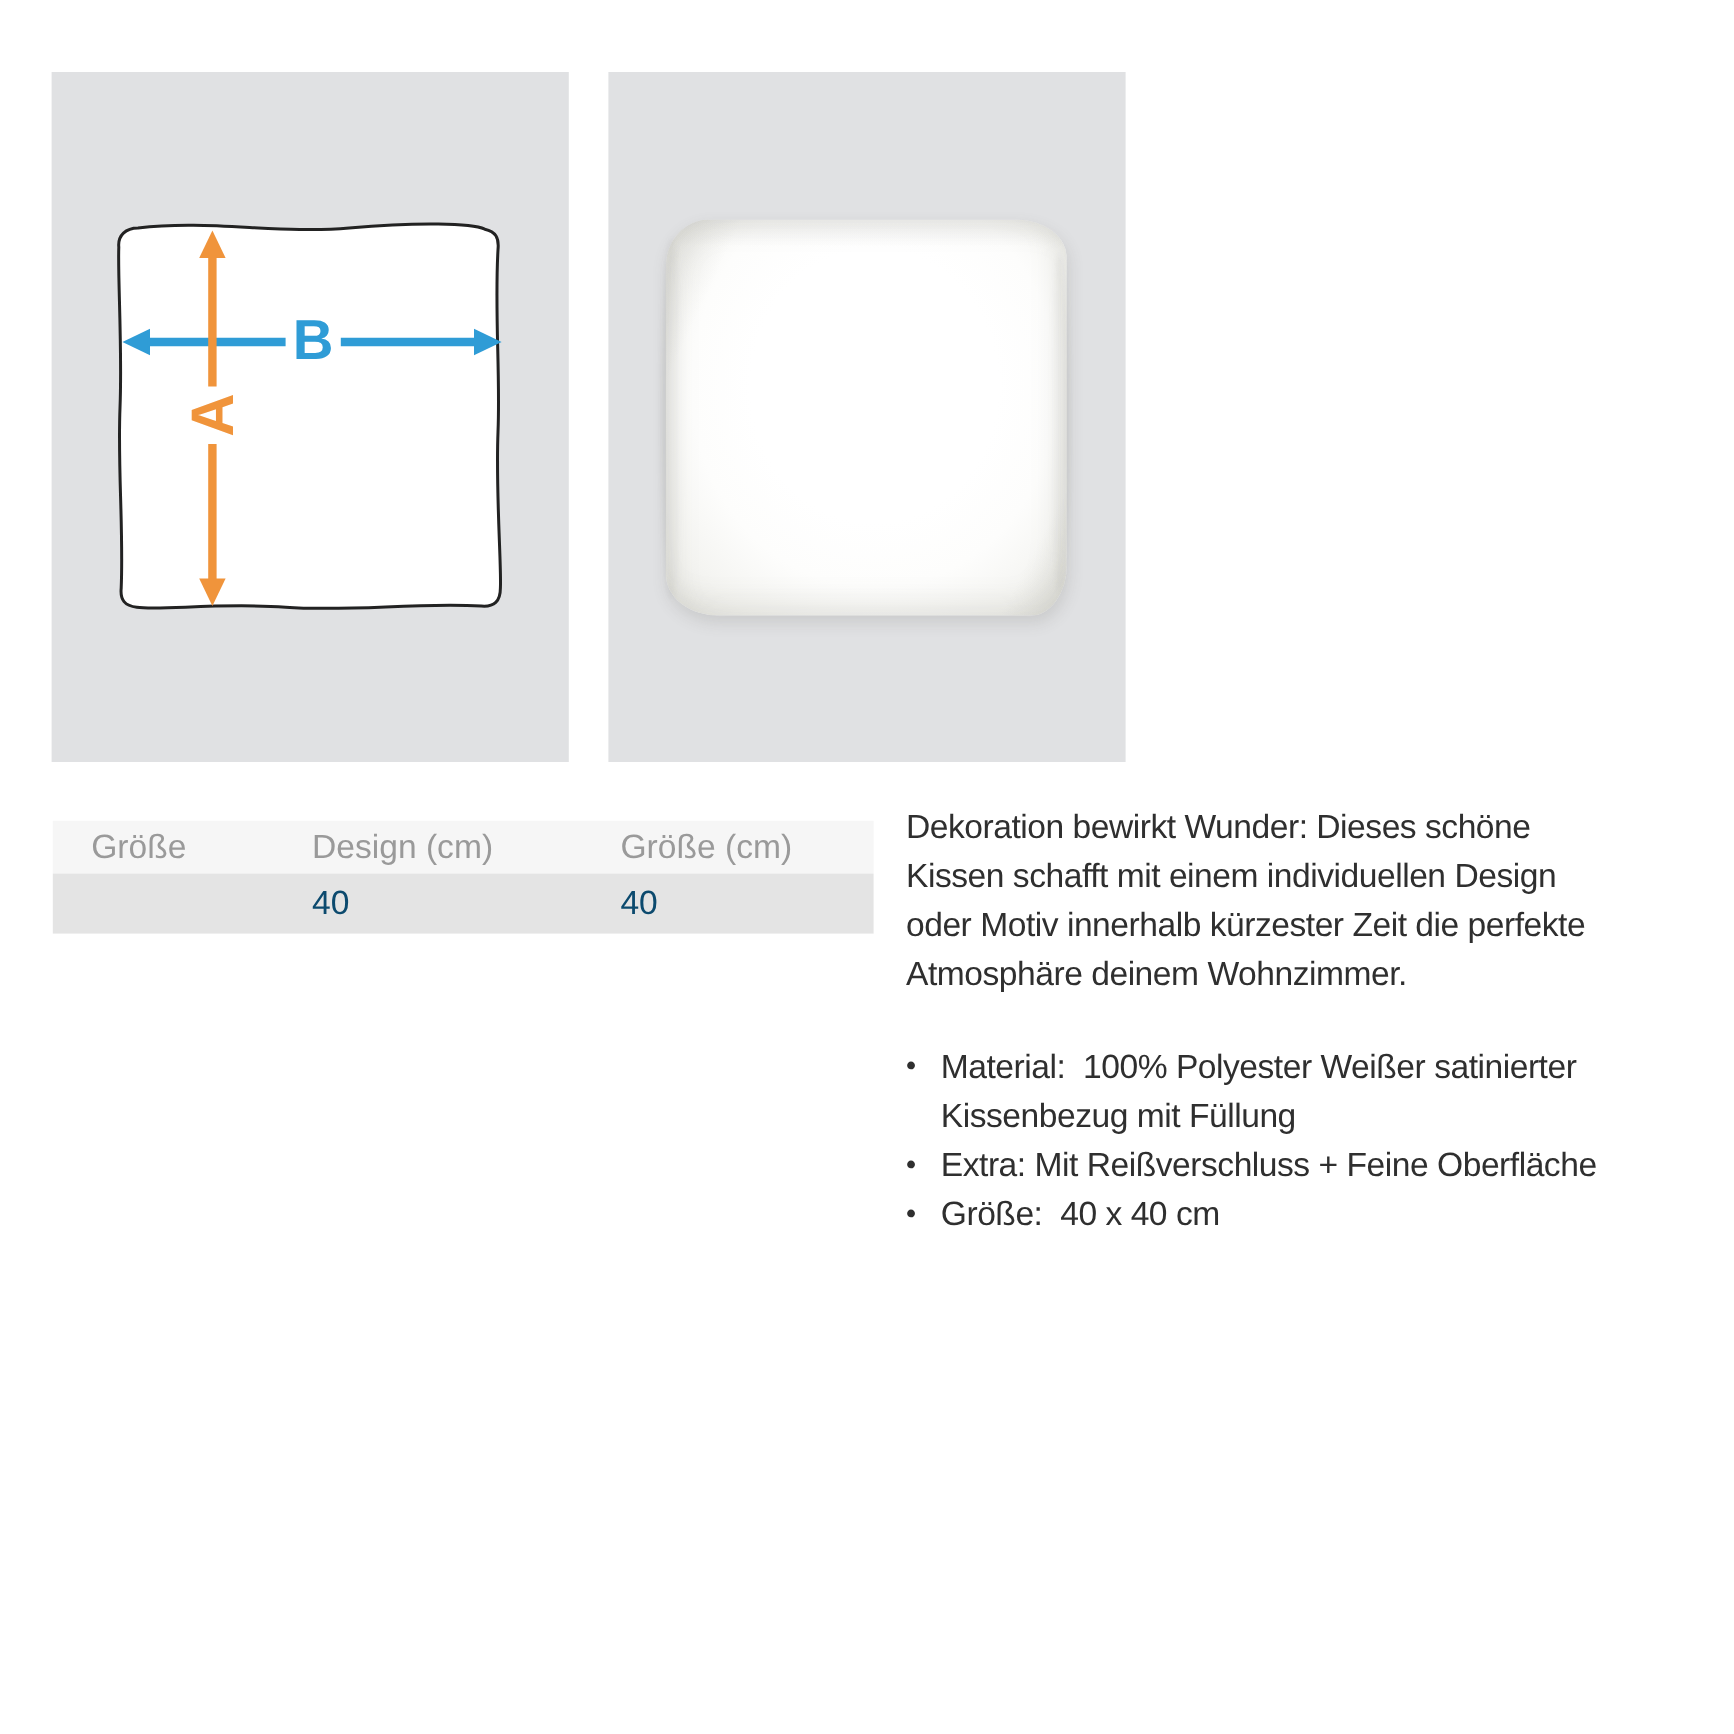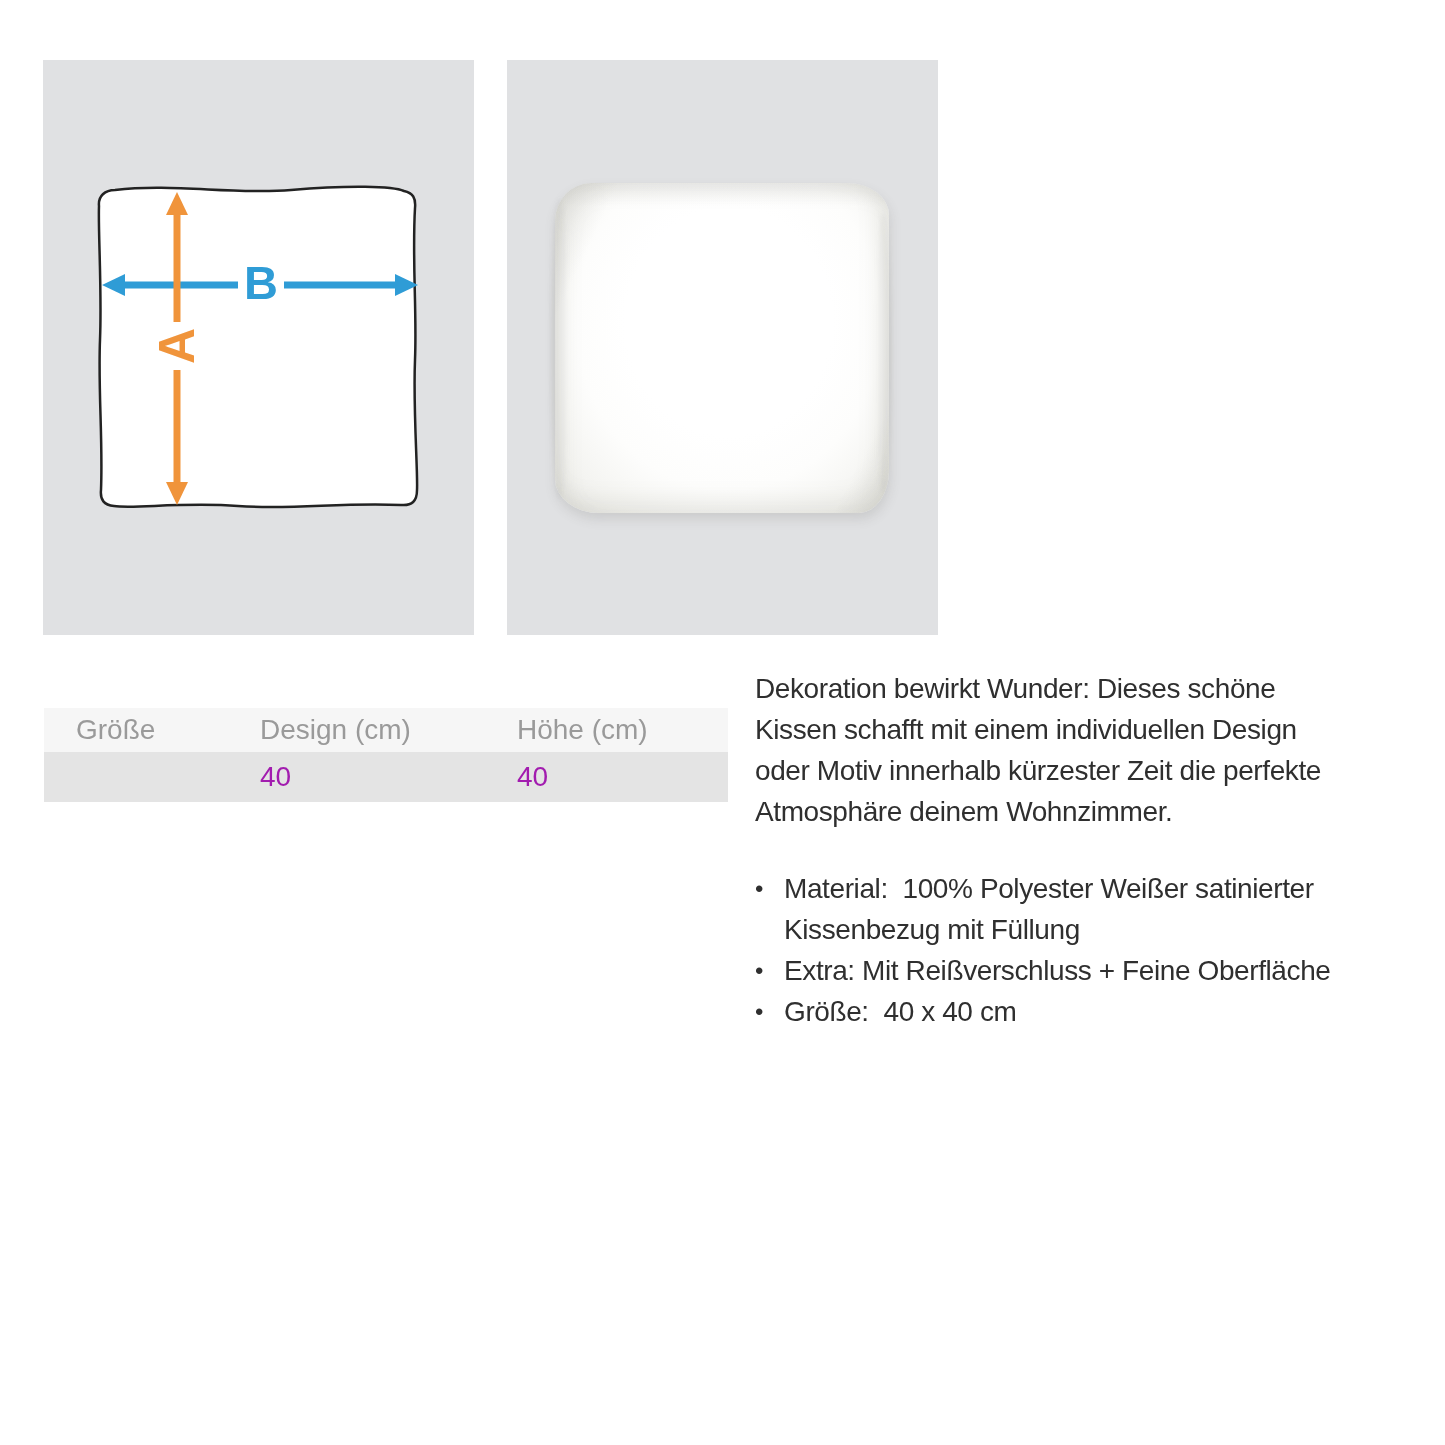--- a/index.html
+++ b/index.html
@@ -75,36 +75,35 @@
     filter: blur(2px);
   }
 
   
   .size-table {
     position: absolute;
     left: 44px;
     top: 684px;
     width: 684px;
     font-size: 28px;
-    margin-top: 24px;
   }
   .t-row {
     display: grid;
     grid-template-columns: 184px 257px 1fr;
     align-items: center;
   }
   .t-row--head {
     height: 44px;
     background: #f6f6f6;
     color: #9a9a9a;
   }
   .t-row--data {
     height: 50px;
     background: #e4e4e4;
-    color: #a21caf;
+    color: #0c4a6e;
   }
   .t-cell { padding-left: 32px; white-space: pre-wrap; }
 
   
   .description {
     position: absolute;
     left: 755px;
     top: 668px;
     width: 700px;
     color: #2f2f2f;
@@ -168,21 +167,21 @@
   </div>
 
   <div class="panel panel-photo">
     <div class="pillow"></div>
   </div>
 
   <div class="size-table">
     <div class="t-row t-row--head">
       <div class="t-cell">Größe</div>
       <div class="t-cell">Design (cm)</div>
-      <div class="t-cell">Höhe (cm)</div>
+      <div class="t-cell">Größe (cm)</div>
     </div>
     <div class="t-row t-row--data">
       <div class="t-cell"></div>
       <div class="t-cell">40</div>
       <div class="t-cell">40</div>
     </div>
   </div>
 
   <div class="description">
     <div>

